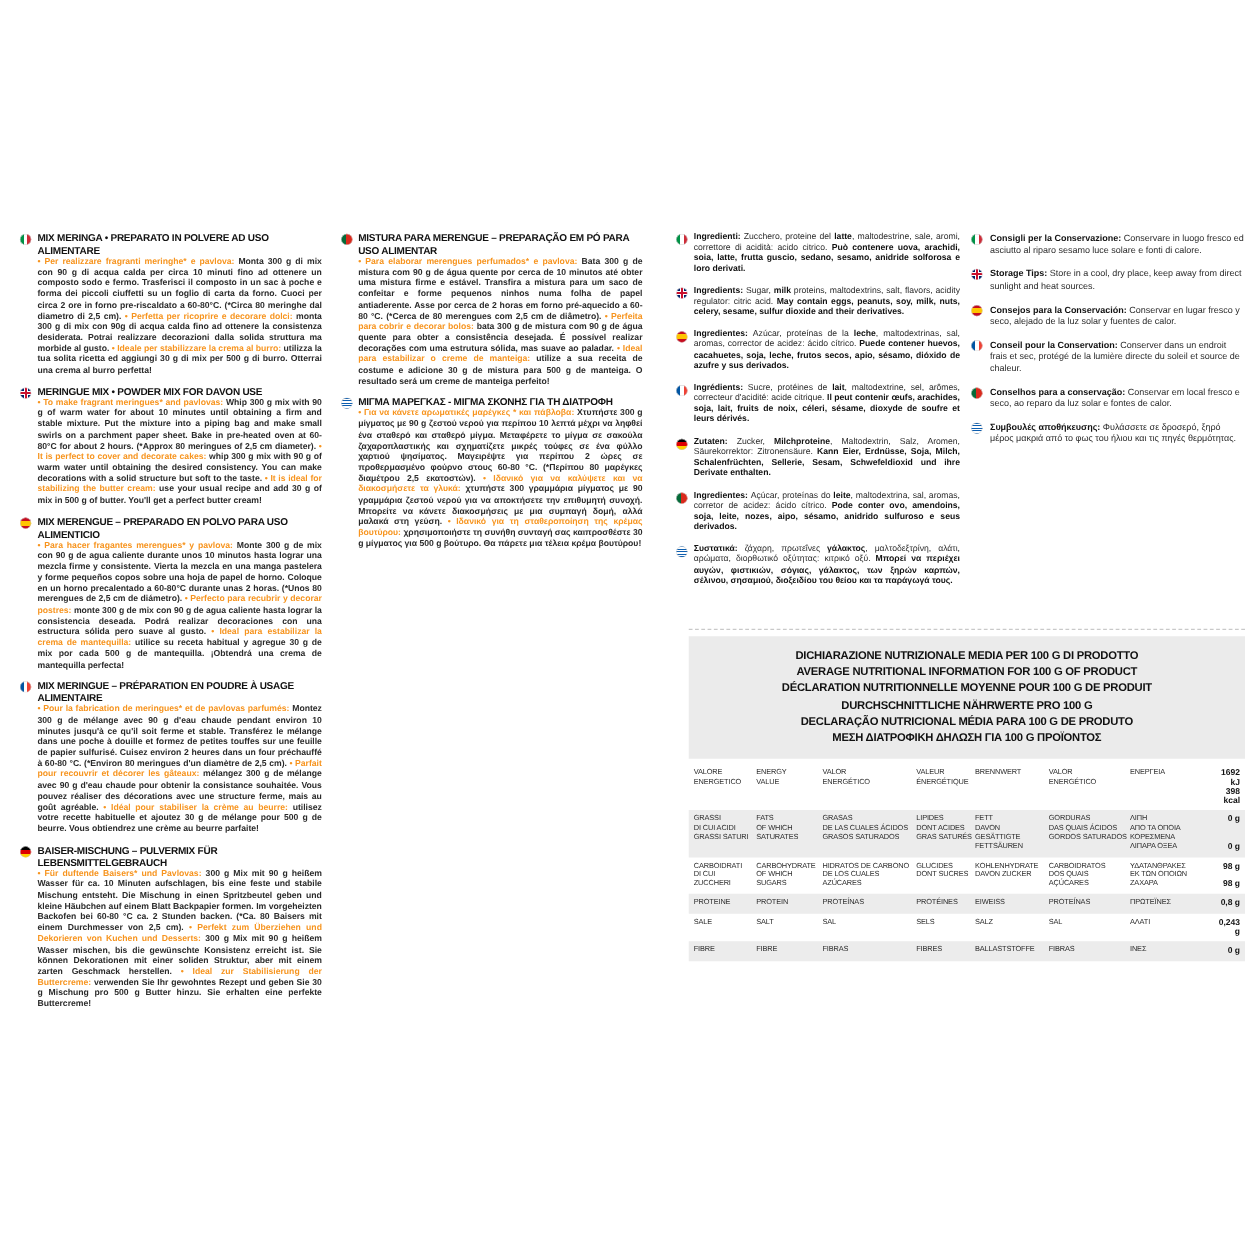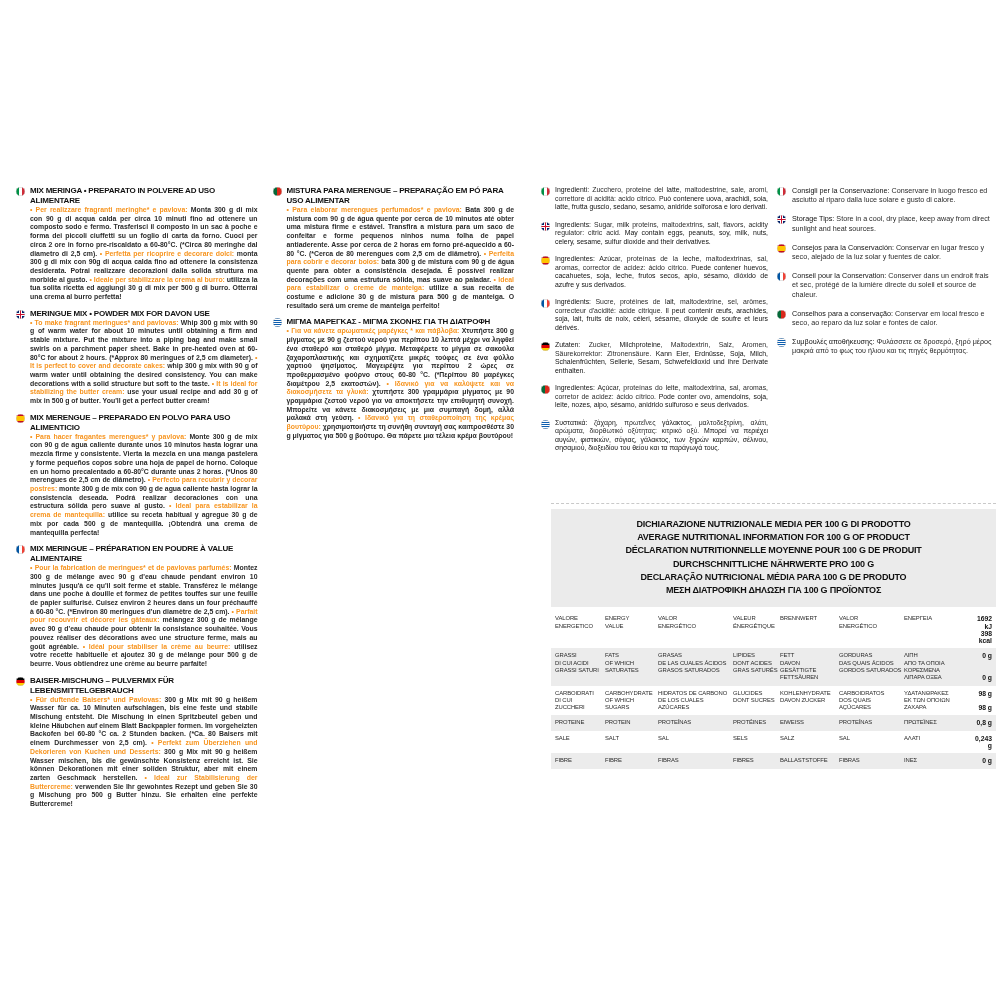--- a/index.html
+++ b/index.html
@@ -9,21 +9,21 @@
   
   .usage-block{position:absolute;left:16px;top:186px;width:498px;height:645px;
                column-count:2;column-gap:15px;column-fill:auto;}
   .section{position:relative;padding-left:14px;margin-bottom:7px;break-inside:avoid-column;}
   .section.allow-break{break-inside:auto;}
   .flag{position:absolute;left:0;top:1px;width:9px;height:9px;border-radius:50%;
         display:inline-block;box-shadow:0 0 0 .4px #ccc inset;}
   .sec-title{font-weight:bold;font-size:8px;letter-spacing:-0.2px;line-height:10px;color:#111;}
   .sec-body{font-size:6.9px;line-height:8.7px;text-align:justify;font-weight:bold;color:#2b2b2b;}
   .seg-a{color:#f7941e;}
-  .seg-b{font-weight:normal;color:#111;margin-top:20px;}
+  .seg-b{font-weight:bold;color:#111;margin-top:20px;}
   .seg-r{font-weight:normal;}
 
   
   [data-flag="italy"]{background:linear-gradient(90deg,#009246 33%,#fff 33% 66%,#ce2b37 66%);}
   [data-flag="uk"]{background:
       linear-gradient(90deg,transparent 42%,#c8102e 42% 58%,transparent 58%),
       linear-gradient(0deg,transparent 42%,#c8102e 42% 58%,transparent 58%),
       linear-gradient(90deg,transparent 33%,#fff 33% 67%,transparent 67%),
       linear-gradient(0deg,transparent 33%,#fff 33% 67%,transparent 67%),
       #012169;}
@@ -78,21 +78,21 @@
     </div>
 
     <div class="section">
       <span class="flag" data-flag="spain"></span>
       <div class="sec-title">MIX MERENGUE – PREPARADO EN POLVO PARA USO ALIMENTICIO</div>
       <div class="sec-body"><span class="seg-a">• Para hacer fragantes merengues* y pavlova: </span><span>Monte 300 g de mix con 90 g de agua caliente durante unos 10 minutos hasta lograr una mezcla firme y consistente. Vierta la mezcla en una manga pastelera y forme pequeños copos sobre una hoja de papel de horno. Coloque en un horno precalentado a 60-80°C durante unas 2 horas. (*Unos 80 merengues de 2,5 cm de diámetro). </span><span class="seg-a">• Perfecto para recubrir y decorar postres: </span><span>monte 300 g de mix con 90 g de agua caliente hasta lograr la consistencia deseada. Podrá realizar decoraciones con una estructura sólida pero suave al gusto. </span><span class="seg-a">• Ideal para estabilizar la crema de mantequilla: </span><span>utilice su receta habitual y agregue 30 g de mix por cada 500 g de mantequilla. ¡Obtendrá una crema de mantequilla perfecta!</span></div>
     </div>
 
     <div class="section allow-break">
       <span class="flag" data-flag="france"></span>
-      <div class="sec-title">MIX MERINGUE – PRÉPARATION EN POUDRE À VALUE ALIMENTAIRE</div>
+      <div class="sec-title">MIX MERINGUE – PRÉPARATION EN POUDRE À USAGE ALIMENTAIRE</div>
       <div class="sec-body"><span class="seg-a">• Pour la fabrication de meringues* et de pavlovas parfumés: </span><span>Montez 300 g de mélange avec 90 g d'eau chaude pendant environ 10 minutes jusqu'à ce qu'il soit ferme et stable. Transférez le mélange dans une poche à douille et formez de petites touffes sur une feuille de papier sulfurisé. Cuisez environ 2 heures dans un four préchauffé à 60-80 °C. (*Environ 80 meringues d'un diamètre de 2,5 cm). </span><span class="seg-a">• Parfait pour recouvrir et décorer les gâteaux: </span><span>mélangez 300 g de mélange avec 90 g d'eau chaude pour obtenir la consistance souhaitée. Vous pouvez réaliser des décorations avec une structure ferme, mais au goût agréable. </span><span class="seg-a">• Idéal pour stabiliser la crème au beurre: </span><span>utilisez votre recette habituelle et ajoutez 30 g de mélange pour 500 g de beurre. Vous obtiendrez une crème au beurre parfaite!</span></div>
     </div>
 
     <div class="section">
       <span class="flag" data-flag="germany"></span>
       <div class="sec-title">BAISER-MISCHUNG – PULVERMIX FÜR LEBENSMITTELGEBRAUCH</div>
       <div class="sec-body"><span class="seg-a">• Für duftende Baisers* und Pavlovas: </span><span>300 g Mix mit 90 g heißem Wasser für ca. 10 Minuten aufschlagen, bis eine feste und stabile Mischung entsteht. Die Mischung in einen Spritzbeutel geben und kleine Häubchen auf einem Blatt Backpapier formen. Im vorgeheizten Backofen bei 60-80 °C ca. 2 Stunden backen. (*Ca. 80 Baisers mit einem Durchmesser von 2,5 cm). </span><span class="seg-a">• Perfekt zum Überziehen und Dekorieren von Kuchen und Desserts: </span><span>300 g Mix mit 90 g heißem Wasser mischen, bis die gewünschte Konsistenz erreicht ist. Sie können Dekorationen mit einer soliden Struktur, aber mit einem zarten Geschmack herstellen. </span><span class="seg-a">• Ideal zur Stabilisierung der Buttercreme: </span><span>verwenden Sie Ihr gewohntes Rezept und geben Sie 30 g Mischung pro 500 g Butter hinzu. Sie erhalten eine perfekte Buttercreme!</span></div>
     </div>
 
     <div class="section">
@@ -135,21 +135,21 @@
     </div>
     <div class="ing-section">
       <span class="flag" data-flag="greece"></span>
       <div class="ing-body"><span class="seg-b">Συστατικά: </span><span class="seg-r">ζάχαρη, πρωτεΐνες </span><span class="seg-b">γάλακτος</span><span class="seg-r">, μαλτοδεξτρίνη, αλάτι, αρώματα, διορθωτικό οξύτητας: κιτρικό οξύ. </span><span class="seg-b">Μπορεί να περιέχει αυγών, φιστικιών, σόγιας, γάλακτος, των ξηρών καρπών, σέλινου, σησαμιού, διοξειδίου του θείου και τα παράγωγά τους.</span></div>
     </div>
   </div>
 
   <div class="storage-block">
     <div class="sto-section">
       <span class="flag" data-flag="italy"></span>
-      <div class="sto-body"><span class="seg-b">Consigli per la Conservazione: </span><span class="seg-r">Conservare in luogo fresco ed asciutto al riparo dalla luce solare e gusto di calore.</span></div>
+      <div class="sto-body"><span class="seg-b">Consigli per la Conservazione: </span><span class="seg-r">Conservare in luogo fresco ed asciutto al riparo sesamo luce solare e fonti di calore.</span></div>
     </div>
     <div class="sto-section">
       <span class="flag" data-flag="uk"></span>
       <div class="sto-body"><span class="seg-b">Storage Tips: </span><span class="seg-r">Store in a cool, dry place, keep away from direct sunlight and heat sources.</span></div>
     </div>
     <div class="sto-section">
       <span class="flag" data-flag="spain"></span>
       <div class="sto-body"><span class="seg-b">Consejos para la Conservación: </span><span class="seg-r">Conservar en lugar fresco y seco, alejado de la luz solar y fuentes de calor.</span></div>
     </div>
     <div class="sto-section">

